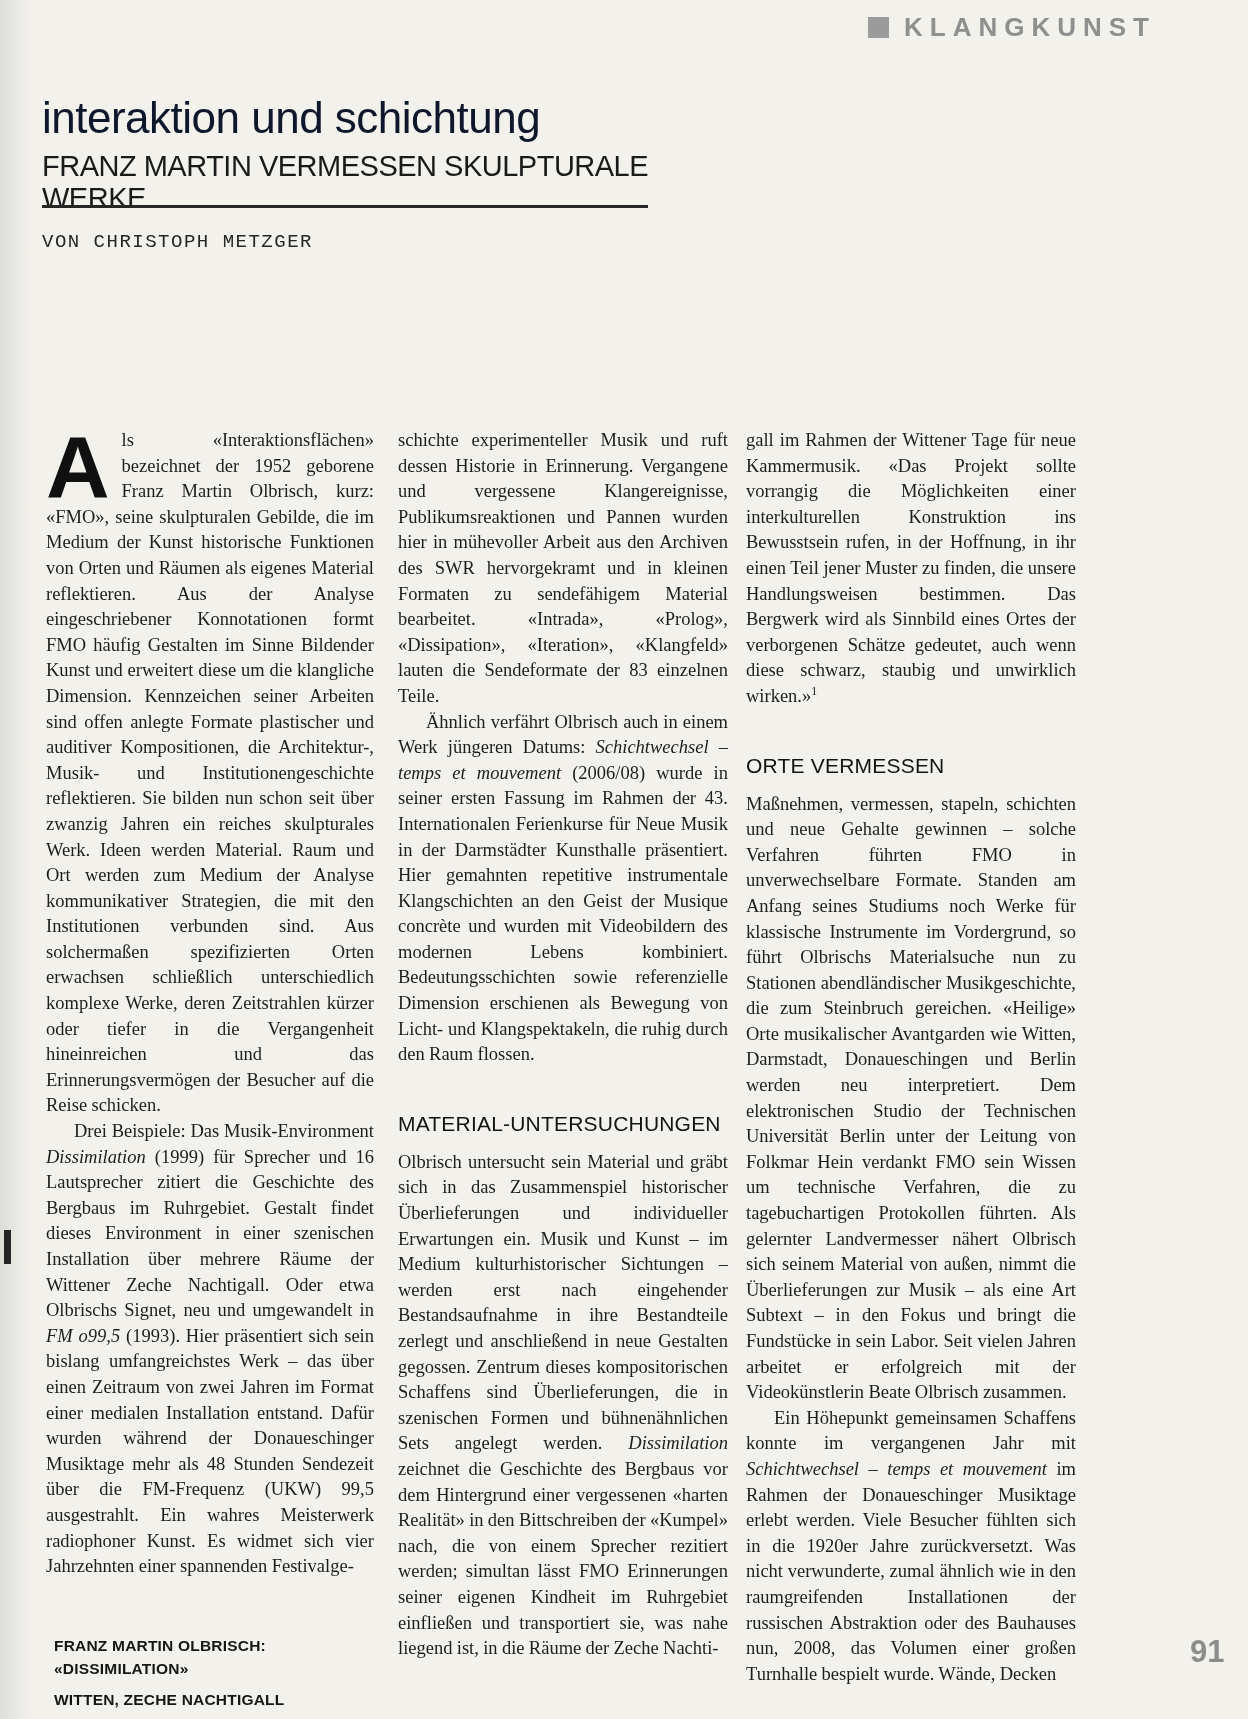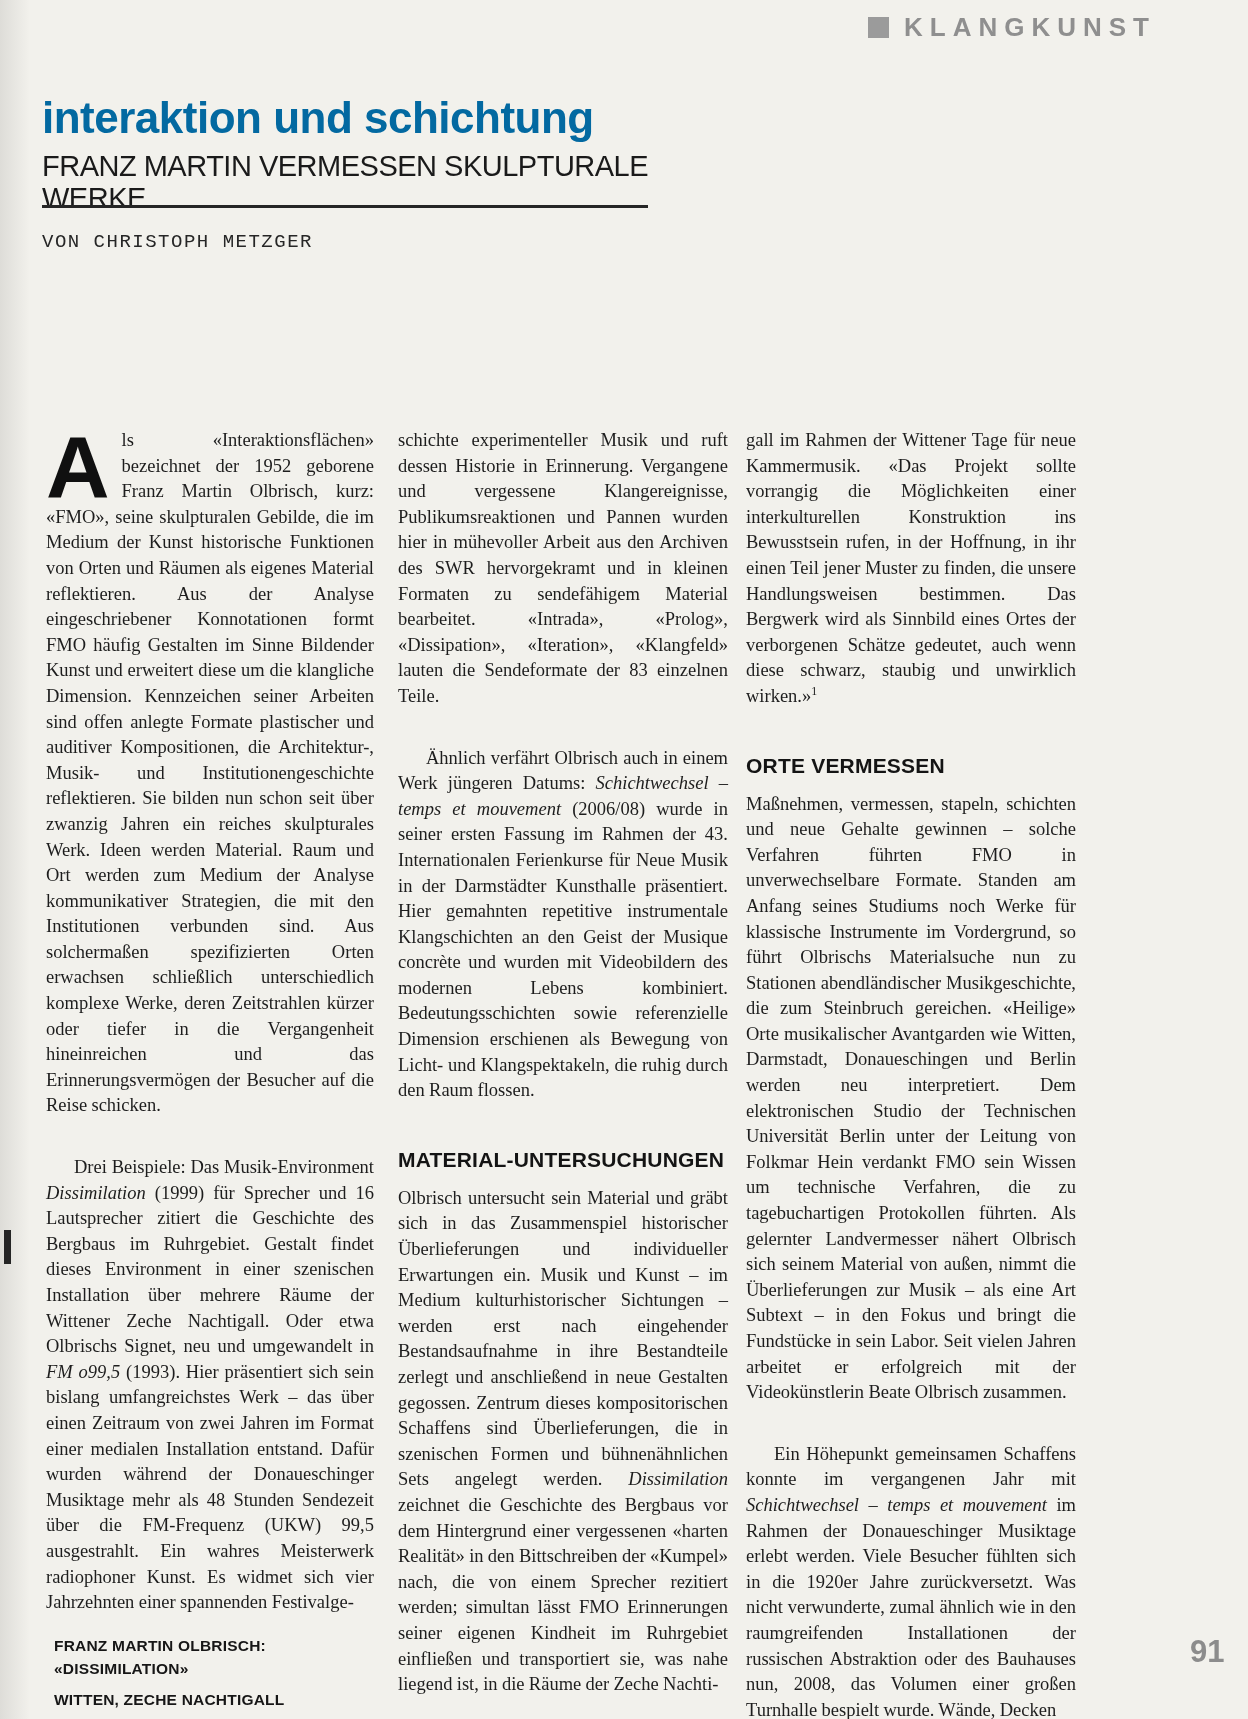--- a/index.html
+++ b/index.html
@@ -22,22 +22,22 @@
     display: flex; align-items: center; gap: 15px;
     font-family: "Liberation Sans", sans-serif;
     font-weight: bold; font-size: 26px; letter-spacing: 7px;
     color: #8f8f8f;
   }
   .label-square { width: 21px; height: 21px; background: #9b9b9b; flex: none; }
   .title-block { position: absolute; left: 42px; top: 94px; width: 700px; }
   .main-title {
     margin: 0;
     font-family: "Liberation Sans", sans-serif;
-    font-weight: bold; font-size: 44px; line-height: 48px;
-    letter-spacing: -0.5px; color: #0369a1;
+    font-weight: normal; font-size: 44px; line-height: 48px;
+    letter-spacing: -0.5px; color: #0f172a;
   }
   .sub-title {
     margin: 8px 0 0 0;
     font-family: "Liberation Sans", sans-serif;
     font-weight: normal; font-size: 29px; line-height: 32px;
     letter-spacing: -0.5px; color: #1a1a1a;
   }
   .rule { position: absolute; left: 42px; top: 205px; width: 606px; height: 3px; background: #262626; }
   .byline {
     position: absolute; left: 42px; top: 231px;
@@ -48,33 +48,33 @@
   .col1 { left: 46px;  width: 328px; }
   .col2 { left: 398px; width: 330px; }
   .col3 { left: 746px; width: 330px; }
   .body-para {
     margin: 0;
     font-size: 18.5px; line-height: 25.6px;
     text-align: justify;
     hyphens: auto; -webkit-hyphens: auto;
     word-spacing: -0.3px;
   }
-  .body-para.indent { text-indent: 28px; margin-top: 36px; }
+  .body-para.indent { text-indent: 28px; }
   .italic { font-style: italic; }
   .body-para sup { font-size: 12px; line-height: 0; }
   .dropcap {
     float: left;
     font-family: "Liberation Sans", sans-serif;
     font-weight: bold; font-size: 88px; line-height: 71px;
     margin: 3px 12px 0 0; color: #101010;
   }
   .col-heading {
     margin: 44px 0 14px 0;
     font-family: "Liberation Sans", sans-serif;
-    font-weight: bold; font-size: 21px; letter-spacing: 0.2px;
+    font-weight: normal; font-size: 21px; letter-spacing: 0.2px;
     color: #141414;
   }
   .col-heading:first-child { margin-top: 0; }
   .caption {
     position: absolute; left: 46px; top: 1626px; width: 340px;
     font-family: "Liberation Sans", sans-serif;
     font-weight: bold; font-size: 15.5px; line-height: 23px;
     letter-spacing: 0.2px; color: #161616;
   }
   .caption div { margin: 8px; }

